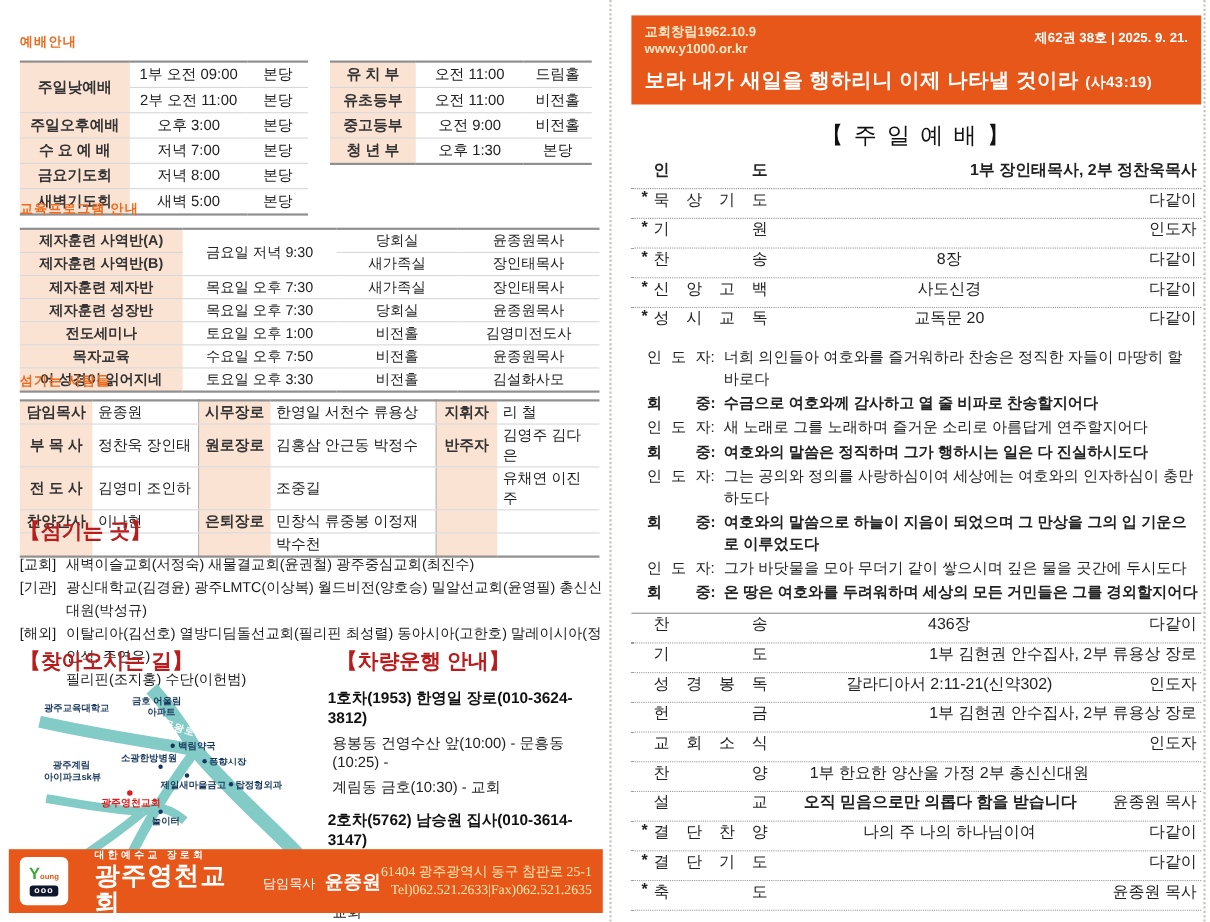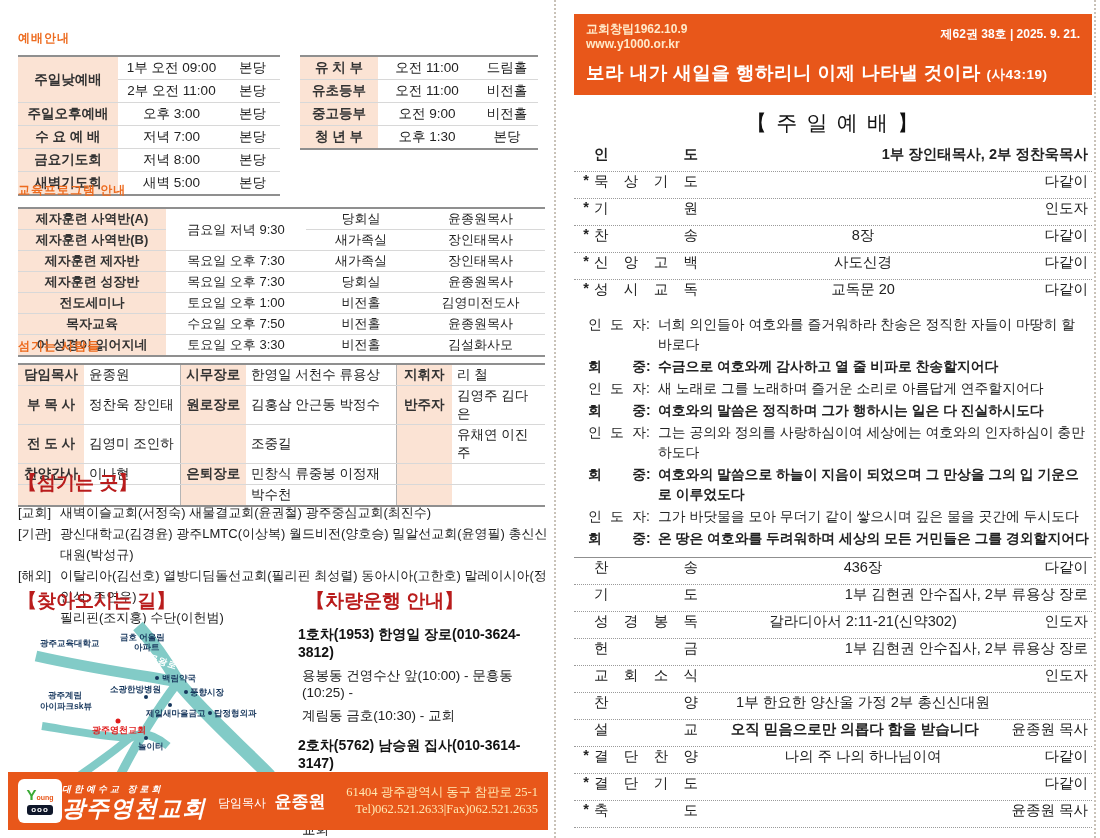--- a/index.html
+++ b/index.html
@@ -52,21 +52,21 @@
 
   
   .lfooter { position:absolute; left:8px; top:772px; width:540px; height:58px;
              background:#e8571a; display:flex; align-items:center; padding:0 10px; }
   .logo-box { width:44px; height:44px; background:#fff; border-radius:6px; flex:none;
               display:flex; flex-direction:column; align-items:center; justify-content:center; }
   .logo-top { font-size:15px; font-weight:bold; color:#3aaa35; line-height:14px; }
   .logo-top .oung { font-size:7px; color:#e8571a; }
   .logo-ooo { background:#0f172a; color:#fff; font-size:8px; font-weight:bold; border-radius:3px;
               padding:0 4px; line-height:10px; letter-spacing:1px; }
-  .church-id { margin-left:0; color:#fff;font-style:italic; }
+  .church-id { margin-left:24px; color:#fff; }
   .denom { font-size:9px; letter-spacing:3px; font-weight:bold; }
   .church-name { font-size:23px; font-weight:bold; letter-spacing:1px; line-height:24px; }
   .pastor-blk { margin-left:12px; color:#fff; white-space:nowrap; }
   .pastor-label { font-size:12px; }
   .pastor-name { font-size:17px; font-weight:bold; margin-left:4px; }
   .addr-blk { margin-left:auto; text-align:right; font-family:"Liberation Serif","DejaVu Serif",serif;
               color:#ffe9b3; font-size:12.5px; line-height:17px; white-space:nowrap; }
 
   
   .rpage { position:absolute; left:574px; top:14px; width:518px; }

